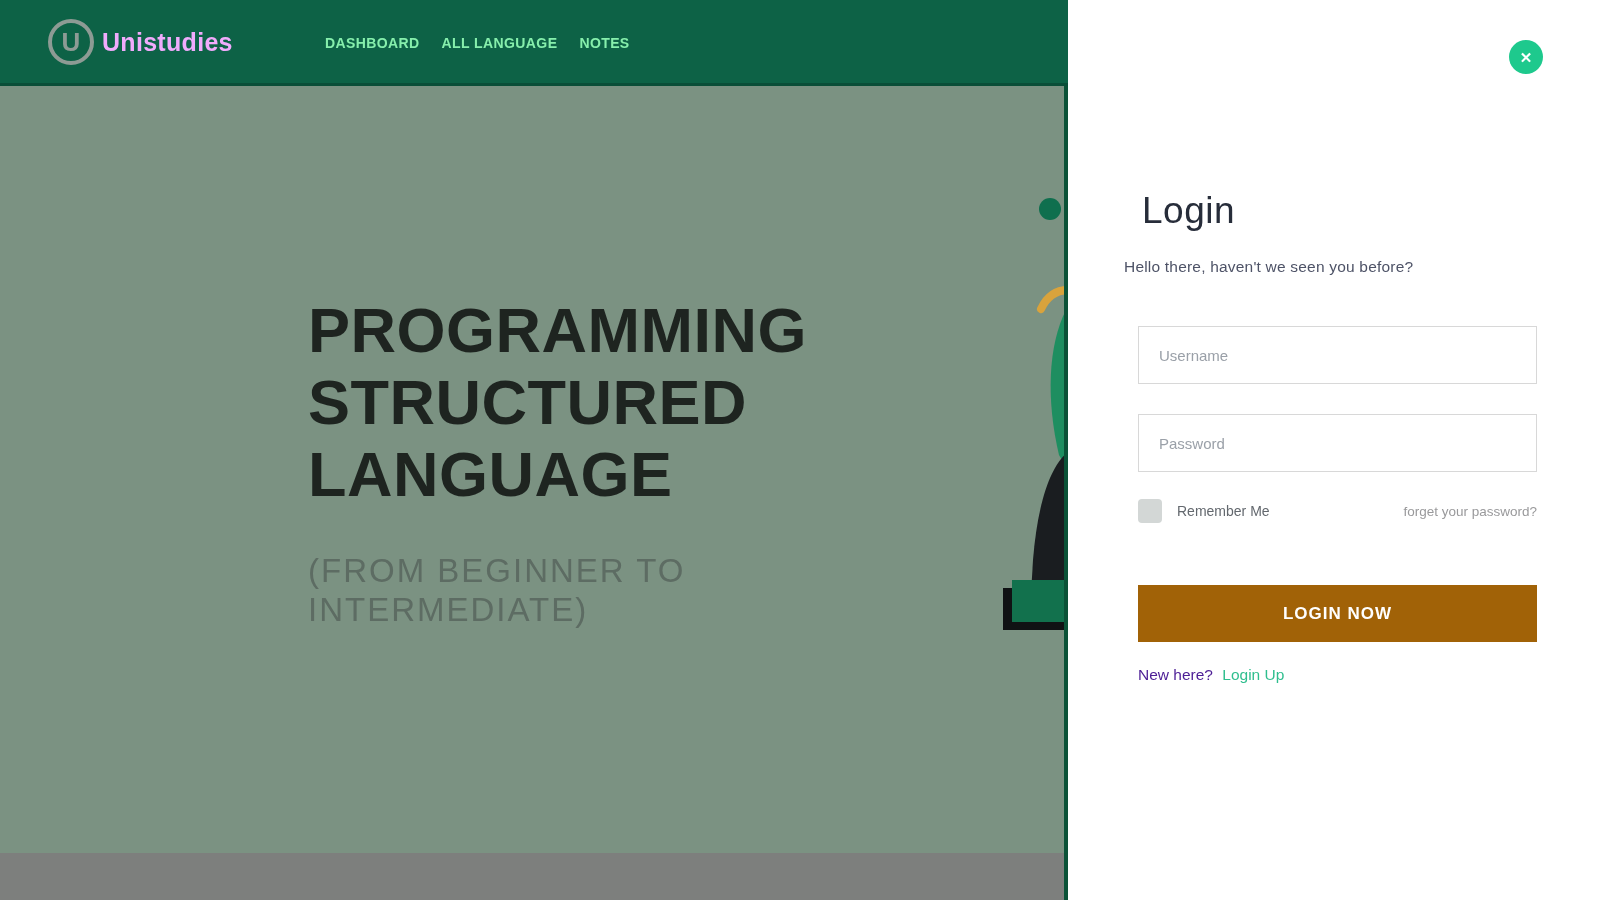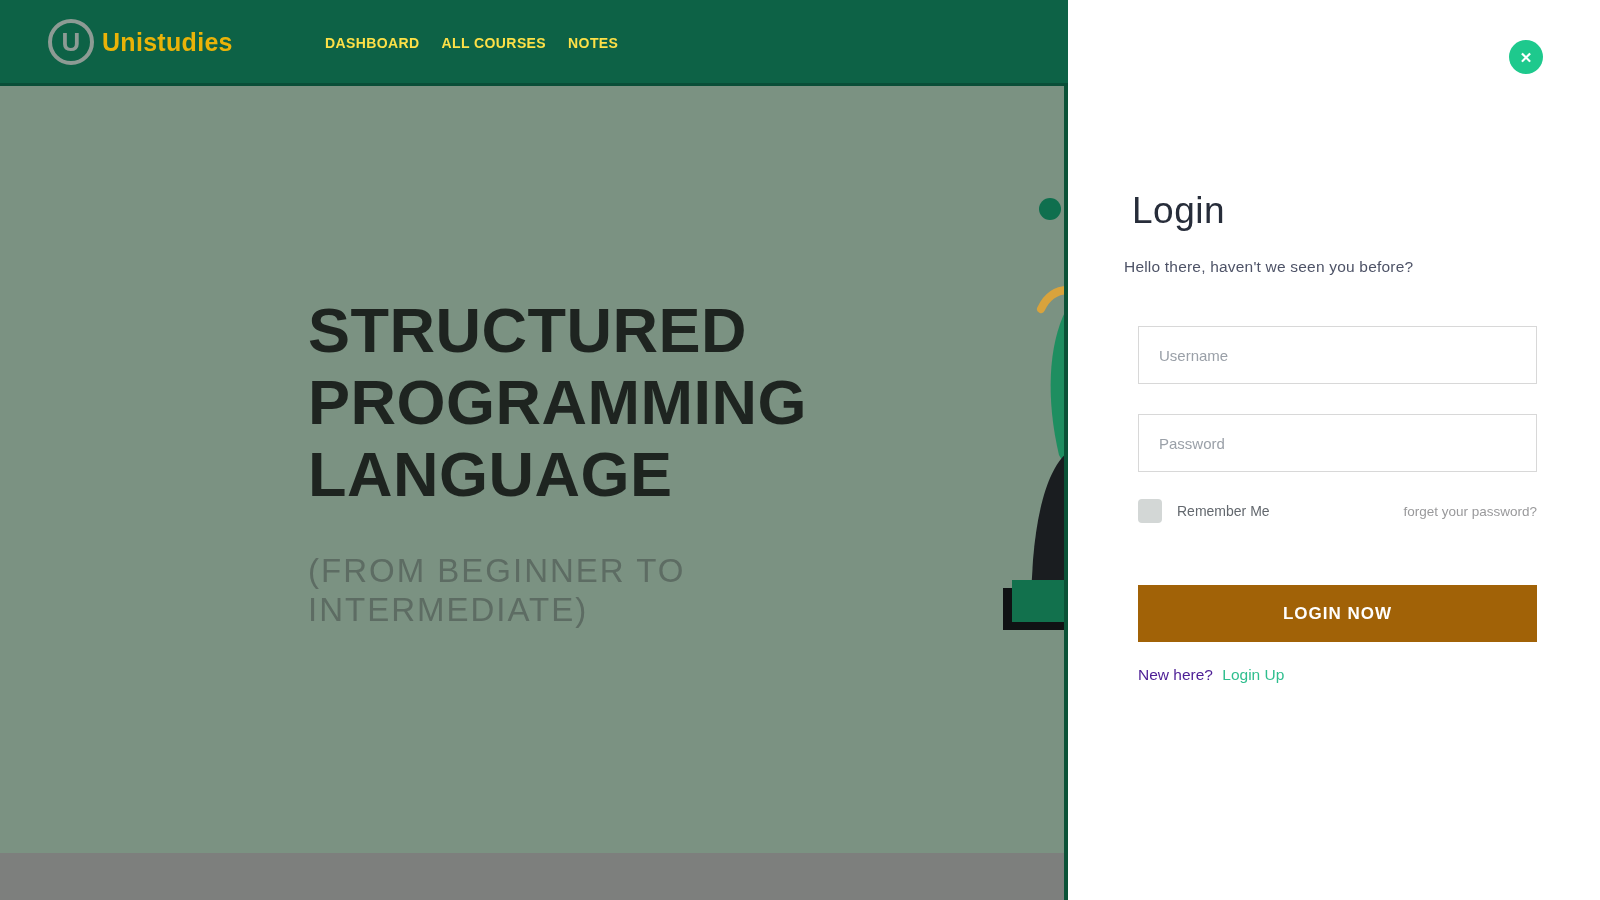--- a/index.html
+++ b/index.html
@@ -47,36 +47,36 @@
     border: 4px solid #8d9b94;
     color: #8d9b94;
     display: flex;
     align-items: center;
     justify-content: center;
     font-weight: bold;
     font-size: 26px;
     line-height: 1;
   }
   .brand-name {
-    color: #eab308;
+    color: #f0abfc;
     font-size: 25px;
     font-weight: bold;
     letter-spacing: 0.3px;
   }
 
   .nav {
     position: absolute;
     left: 325px; top: 0;
     height: 86px;
     display: flex;
     align-items: center;
     gap: 22px;
   }
   .nav-item {
-    color: #fde047;
+    color: #86efac;
     font-size: 14px;
     font-weight: bold;
     letter-spacing: 0.4px;
     cursor: pointer;
     white-space: nowrap;
   }
 
   
   .hero-title {
     position: absolute;
@@ -141,21 +141,21 @@
     display: flex;
     align-items: center;
     justify-content: center;
     cursor: pointer;
     padding: 0;
   }
   .close-button .x-glyph { line-height: 1; }
 
   .login-title {
     position: absolute;
-    left: 64px; top: 190px;
+    left: 74px; top: 190px;
     color: #272d3a;
     font-size: 37px;
     font-weight: 500;
     letter-spacing: 0.5px;
   }
   .login-subtitle {
     position: absolute;
     left: 56px; top: 258px;
     color: #4e5367;
     font-size: 15.5px;
@@ -247,38 +247,38 @@
       <circle cx="1050" cy="209" r="11" fill="#0f6f4e"></circle>
       <circle cx="1078" cy="209" r="11" fill="#0f6f4e"></circle>
       <path d="M 1041 309 Q 1052 285 1080 291" stroke="#d9a33c" stroke-width="8" fill="none" stroke-linecap="round"></path>
       <path d="M 1066 310 C 1048 345, 1046 400, 1059 455 C 1062 462, 1068 462, 1068 455 L 1068 312 Z" fill="#1e8e60"></path>
       <path d="M 1068 452 C 1048 468, 1037 510, 1033 560 L 1031 594 L 1068 594 Z" fill="#1a1d20"></path>
       <rect x="1003" y="588" width="77" height="42" fill="#101214"></rect>
       <rect x="1012" y="580" width="56" height="42" fill="#12714d"></rect>
     </svg>
 
     <div class="hero-title">
+      <div>PROGRAMMING</div>
       <div>STRUCTURED</div>
-      <div>PROGRAMMING</div>
       <div>LANGUAGE</div>
     </div>
     <div class="hero-subtitle">(FROM BEGINNER TO INTERMEDIATE)</div>
 
     <div class="footer-bar"></div>
 
     <div class="edge-line"></div>
 
     <header class="topbar">
       <div class="brand">
         <span class="logo-circle">U</span>
         <span class="brand-name">Unistudies</span>
       </div>
       <nav class="nav">
         <span class="nav-item">DASHBOARD</span>
-        <span class="nav-item">ALL COURSES</span>
+        <span class="nav-item">ALL LANGUAGE</span>
         <span class="nav-item">NOTES</span>
       </nav>
     </header>
   </div>
 
   <aside class="login-panel">
 
     <button class="close-button">
       <span class="x-glyph">✕</span>
     </button>

